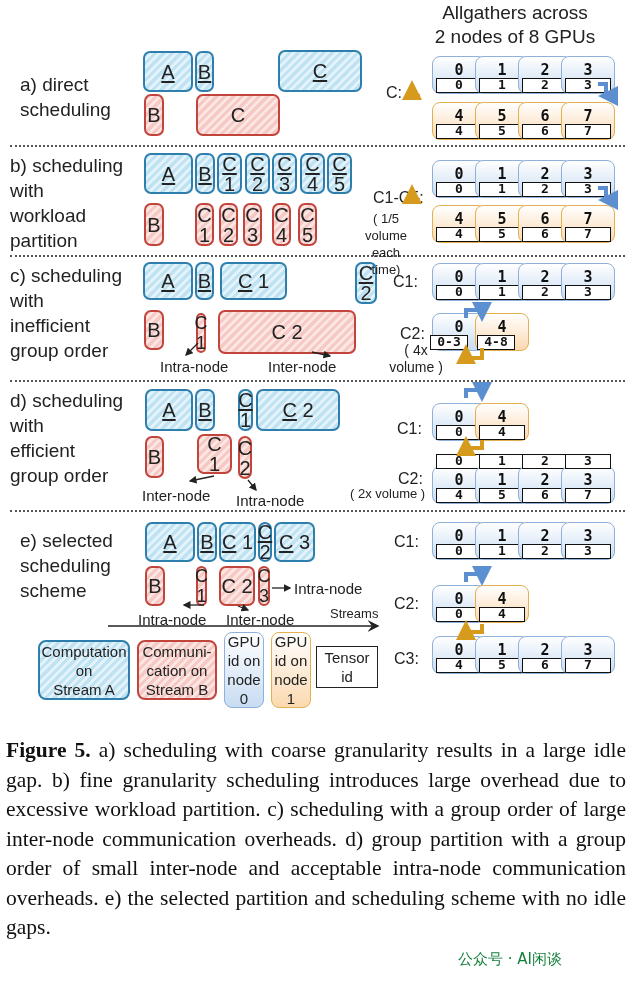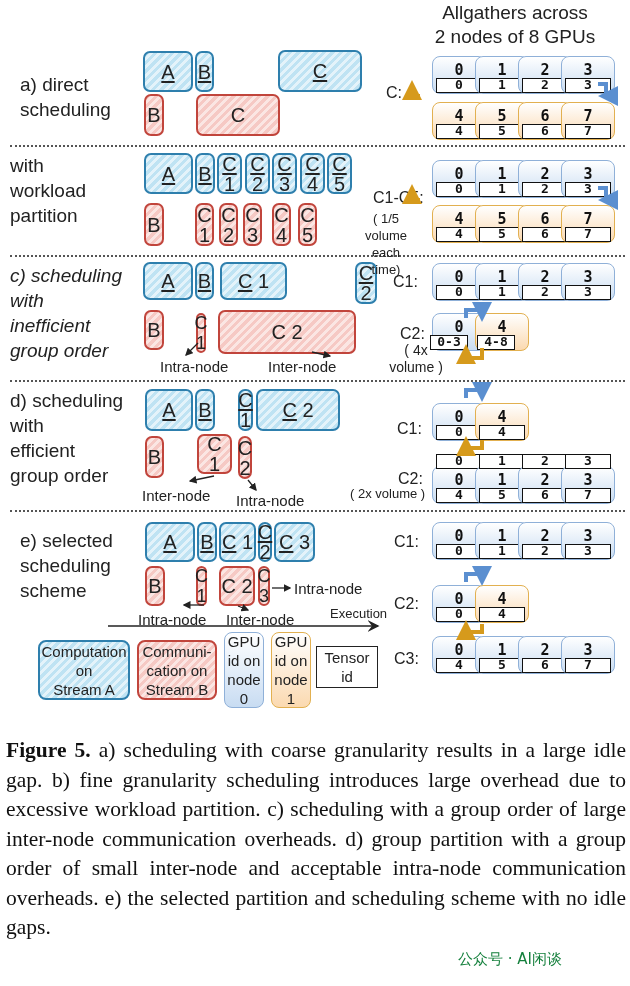--- a/index.html
+++ b/index.html
@@ -55,20 +55,21 @@
       <span class="u">C</span>
     </div>
   <div class="box comm" style="left:144px; top:94px; width:20px; height:42px;">
       <span>B</span>
     </div>
   <div class="box comm" style="left:196px; top:94px; width:84px; height:42px;">
       <span>C</span>
     </div>
 
   <div class="abs rowlabel sans" style="left:10px; top:153px; width:135px;">
+    <div>b) scheduling</div>
     <div>with</div>
     <div>workload</div>
     <div>partition</div>
   </div>
   <div class="box comp" style="left:144px; top:153px; width:49px; height:41px;">
       <span class="u">A</span>
     </div>
   <div class="box comp" style="left:195px; top:153px; width:20px; height:41px;">
       <span class="u">B</span>
     </div>
@@ -129,21 +130,21 @@
         <span>4</span>
       </span>
     </div>
   <div class="box comm" style="left:298px; top:203px; width:19px; height:43px;">
       <span class="frac">
         <span>C</span>
         <span>5</span>
       </span>
     </div>
 
-  <div class="abs rowlabel sans" style="left:10px; top:263px; width:135px;font-style:italic;">
+  <div class="abs rowlabel sans" style="left:10px; top:263px; width:135px;">
     <div>c) scheduling</div>
     <div>with</div>
     <div>inefficient</div>
     <div>group order</div>
   </div>
   <div class="box comp" style="left:143px; top:262px; width:50px; height:38px;">
       <span class="u">A</span>
     </div>
   <div class="box comp" style="left:195px; top:262px; width:19px; height:38px;">
       <span class="u">B</span>
@@ -245,21 +246,21 @@
     </div>
   <div class="box comm" style="left:258px; top:566px; width:12px; height:40px; font-size:18px;">
       <span class="frac">
         <span>C</span>
         <span>3</span>
       </span>
     </div>
   <div class="abs note sans" style="left:294px; top:580px;">Intra-node</div>
   <div class="abs note sans" style="left:138px; top:611px;">Intra-node</div>
   <div class="abs note sans" style="left:226px; top:611px;">Inter-node</div>
-  <div class="abs sans" style="left:330px; top:606px; font-size:13px; color:#222;">Execution</div>
+  <div class="abs sans" style="left:330px; top:606px; font-size:13px; color:#222;">Streams</div>
 
   <svg class="abs" style="left:0; top:0;" width="630" height="720">
     <defs>
       <marker id="ah" markerWidth="6" markerHeight="6" refX="5" refY="3" orient="auto">
           <path d="M0,0 L6,3 L0,6 z" fill="#222"></path>
         </marker>
       <marker id="ah2" markerWidth="8" markerHeight="8" refX="7" refY="4" orient="auto">
           <path d="M0,0 L8,4 L0,8 L3,4 z" fill="#222"></path>
         </marker>
     </defs>

